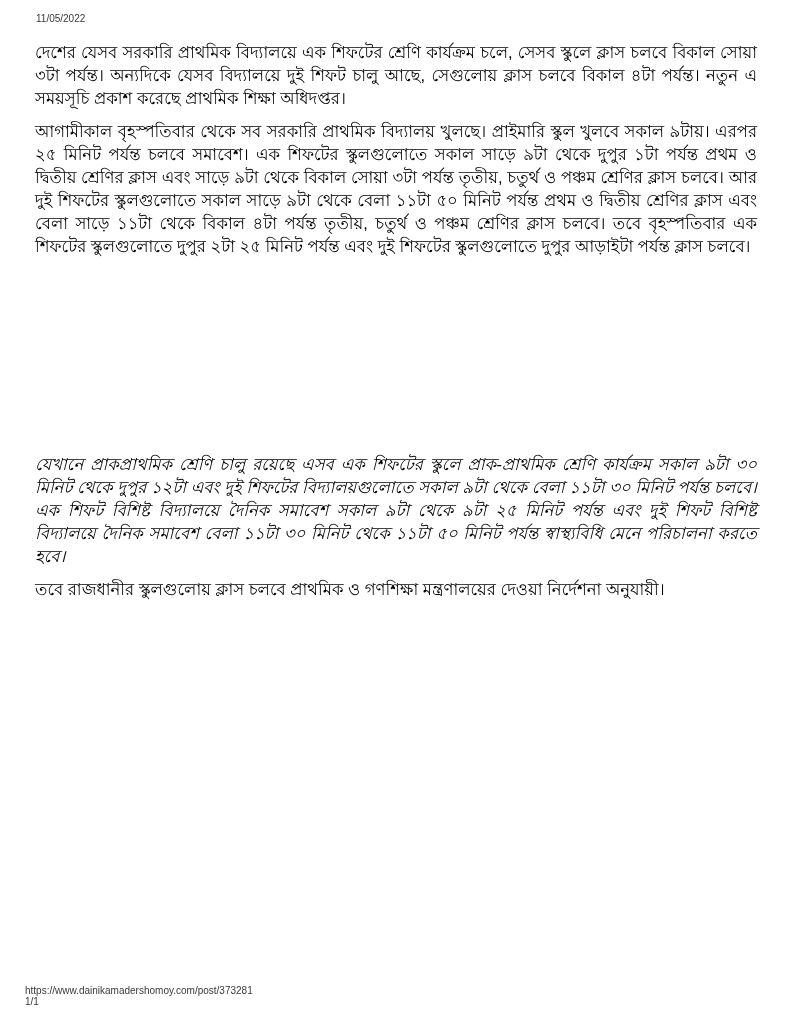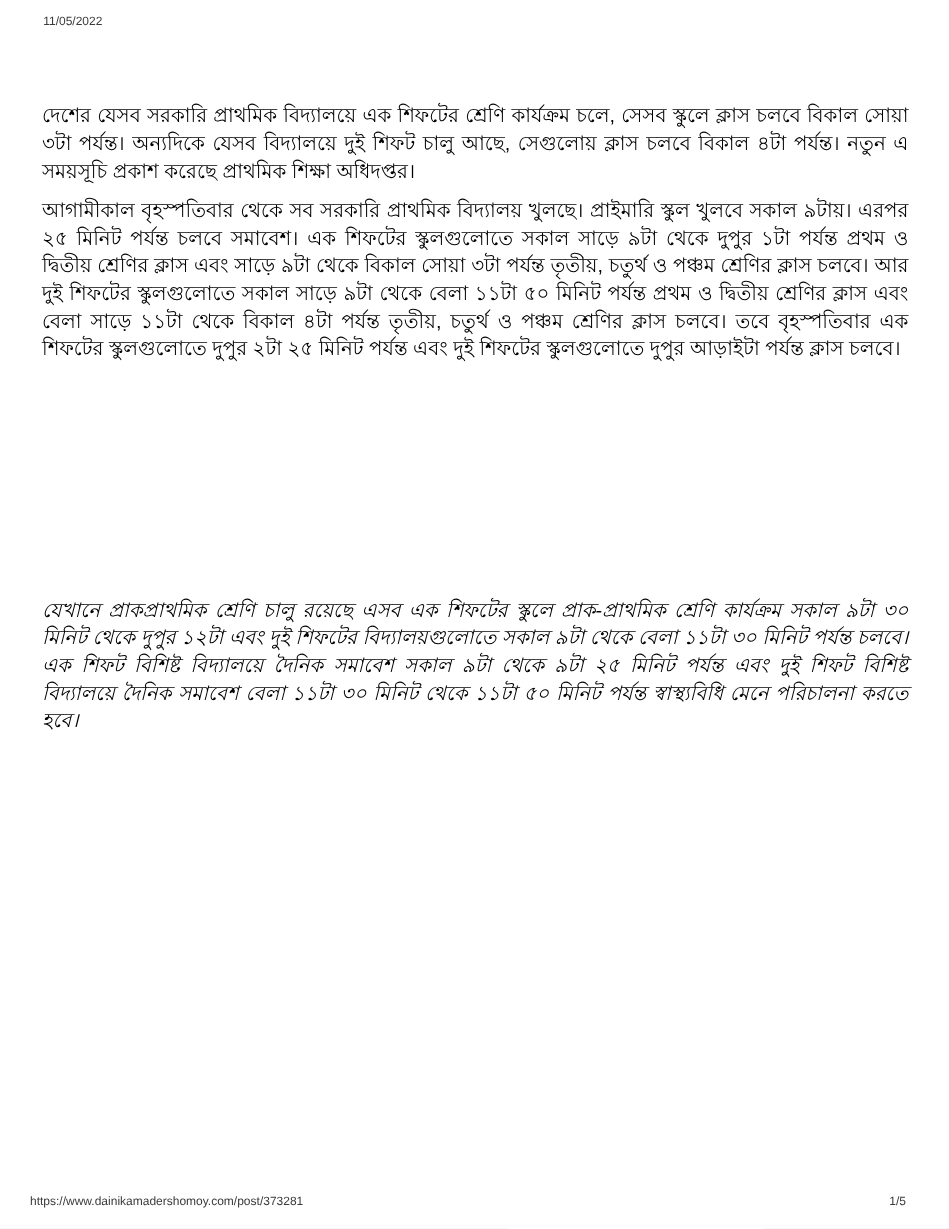--- a/index.html
+++ b/index.html
@@ -30,51 +30,52 @@
   .print-header .head-spacer { justify-self: end; }
   .article {
     position: absolute;
     top: 41px;
     left: 35px;
     right: 34px;
     font-size: 16.5px;
     line-height: 23px;
     text-align: justify;
     color: #000000;
-    margin-top: 45px;
   }
   .article p { margin: 0 0 10px 0; }
   .article p.after-gap { margin-top: 195px; font-style: italic; }
   .print-footer {
     position: absolute;
     left: 25px;
     right: 36px;
     bottom: 17px;
     display: flex;
     justify-content: space-between;
     align-items: baseline;
     font-size: 10px;
     color: #3a3a3a;
     white-space: nowrap;
+    flex-direction: column;
   }
 </style>
 </head>
 <body>
 
 <div class="page">
 
   <div class="print-header">
     <span class="date">11/05/2022</span>
     <span class="head-spacer"></span>
   </div>
 
   <div class="article">
     <p>দেশের যেসব সরকারি প্রাথমিক বিদ্যালয়ে এক শিফটের শ্রেণি কার্যক্রম চলে, সেসব স্কুলে ক্লাস চলবে বিকাল সোয়া ৩টা পর্যন্ত। অন্যদিকে যেসব বিদ্যালয়ে দুই শিফট চালু আছে, সেগুলোয় ক্লাস চলবে বিকাল ৪টা পর্যন্ত। নতুন এ সময়সূচি প্রকাশ করেছে প্রাথমিক শিক্ষা অধিদপ্তর।</p>
     <p>আগামীকাল বৃহস্পতিবার থেকে সব সরকারি প্রাথমিক বিদ্যালয় খুলছে। প্রাইমারি স্কুল খুলবে সকাল ৯টায়। এরপর ২৫ মিনিট পর্যন্ত চলবে সমাবেশ। এক শিফটের স্কুলগুলোতে সকাল সাড়ে ৯টা থেকে দুপুর ১টা পর্যন্ত প্রথম ও দ্বিতীয় শ্রেণির ক্লাস এবং সাড়ে ৯টা থেকে বিকাল সোয়া ৩টা পর্যন্ত তৃতীয়, চতুর্থ ও পঞ্চম শ্রেণির ক্লাস চলবে। আর দুই শিফটের স্কুলগুলোতে সকাল সাড়ে ৯টা থেকে বেলা ১১টা ৫০ মিনিট পর্যন্ত প্রথম ও দ্বিতীয় শ্রেণির ক্লাস এবং বেলা সাড়ে ১১টা থেকে বিকাল ৪টা পর্যন্ত তৃতীয়, চতুর্থ ও পঞ্চম শ্রেণির ক্লাস চলবে। তবে বৃহস্পতিবার এক শিফটের স্কুলগুলোতে দুপুর ২টা ২৫ মিনিট পর্যন্ত এবং দুই শিফটের স্কুলগুলোতে দুপুর আড়াইটা পর্যন্ত ক্লাস চলবে।</p>
     <p class="after-gap">যেখানে প্রাকপ্রাথমিক শ্রেণি চালু রয়েছে এসব এক শিফটের স্কুলে প্রাক-প্রাথমিক শ্রেণি কার্যক্রম সকাল ৯টা ৩০ মিনিট থেকে দুপুর ১২টা এবং দুই শিফটের বিদ্যালয়গুলোতে সকাল ৯টা থেকে বেলা ১১টা ৩০ মিনিট পর্যন্ত চলবে। এক শিফট বিশিষ্ট বিদ্যালয়ে দৈনিক সমাবেশ সকাল ৯টা থেকে ৯টা ২৫ মিনিট পর্যন্ত এবং দুই শিফট বিশিষ্ট বিদ্যালয়ে দৈনিক সমাবেশ বেলা ১১টা ৩০ মিনিট থেকে ১১টা ৫০ মিনিট পর্যন্ত স্বাস্থ্যবিধি মেনে পরিচালনা করতে হবে।</p>
+    <p>তবে রাজধানীর স্কুলগুলোয় ক্লাস চলবে প্রাথমিক ও গণশিক্ষা মন্ত্রণালয়ের দেওয়া নির্দেশনা অনুযায়ী।</p>
   </div>
 
   <div class="print-footer">
     <span class="url">https://www.dainikamadershomoy.com/post/373281</span>
-    <span class="page-num">1/5</span>
+    <span class="page-num">1/1</span>
   </div>
 
 </div>
 
 </body></html>

